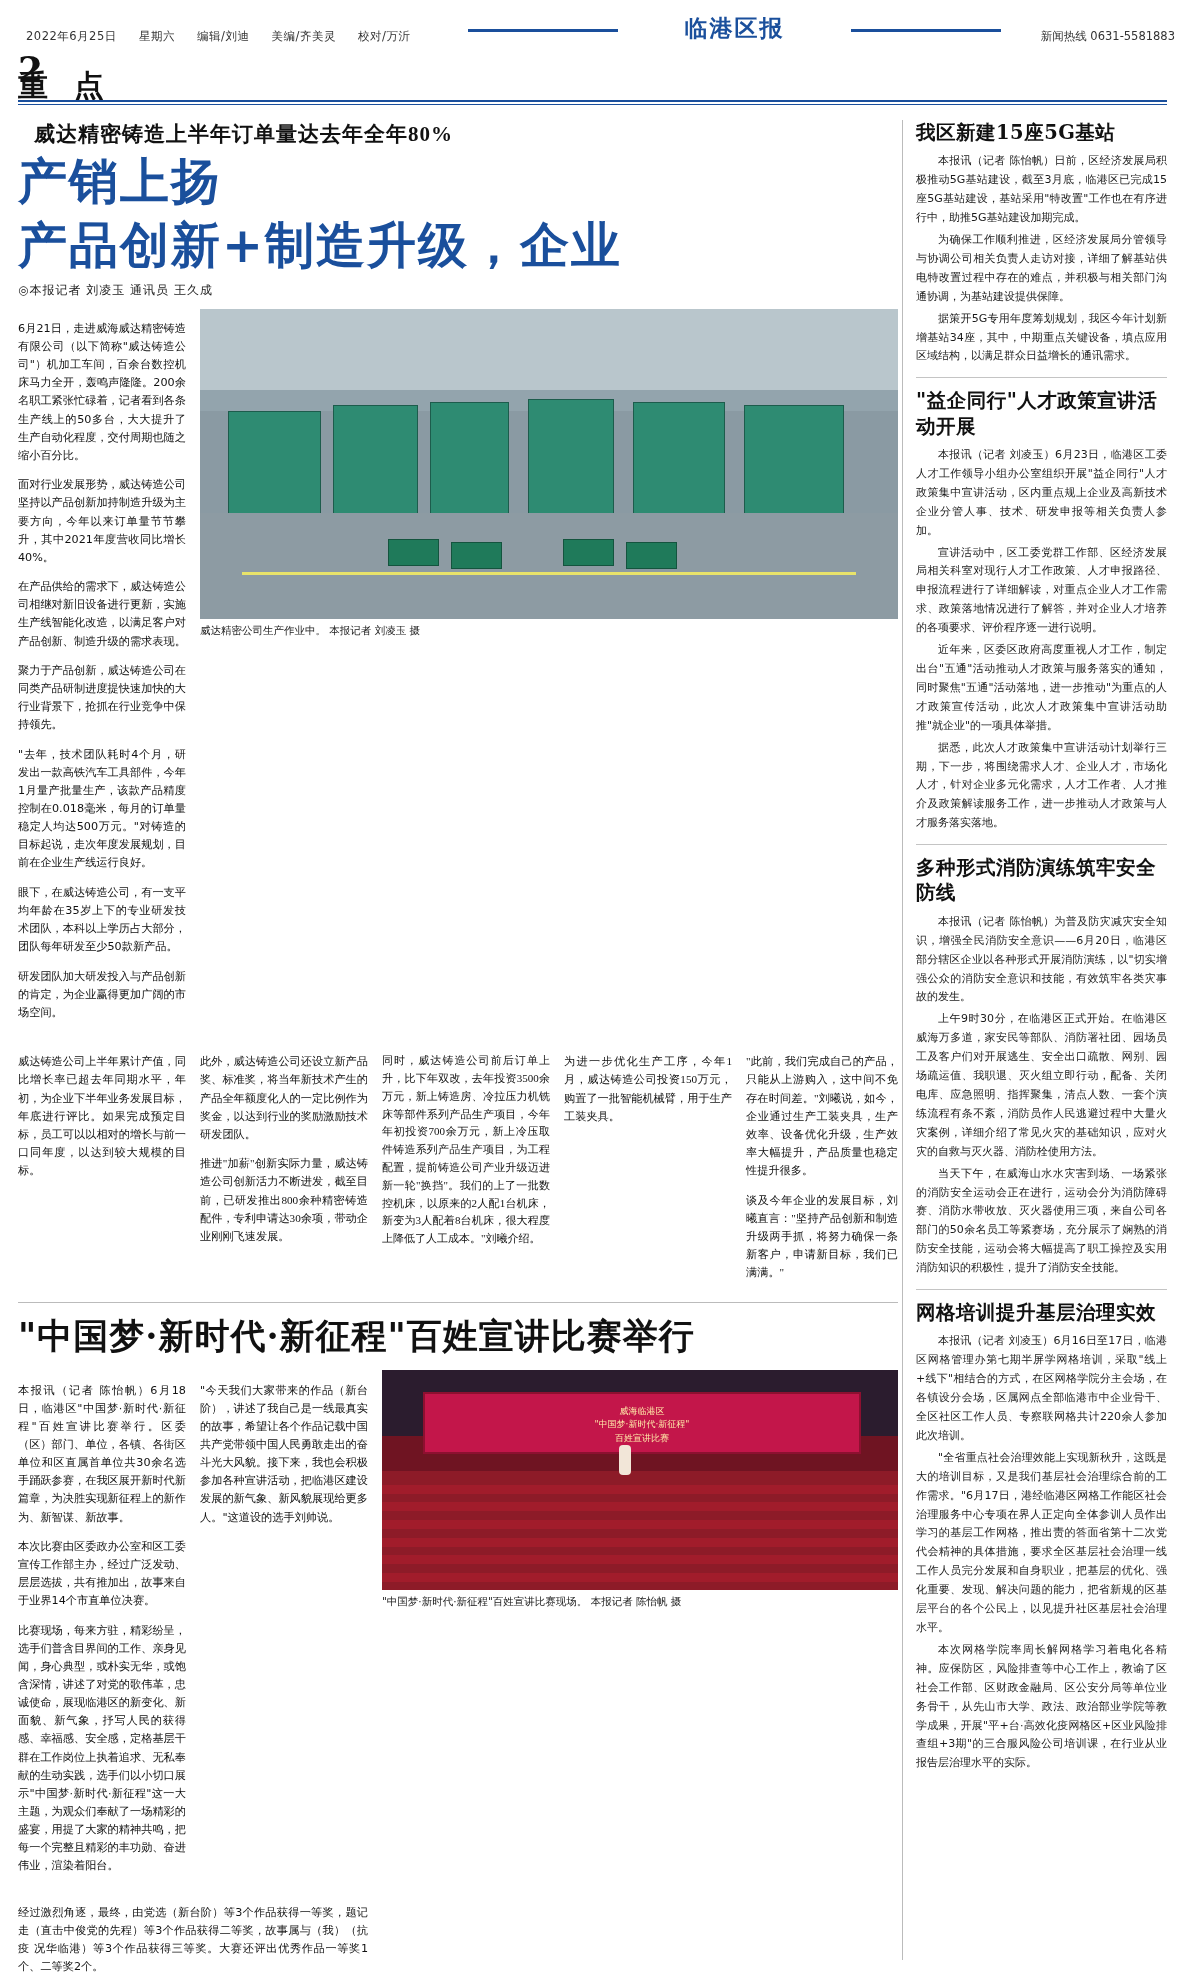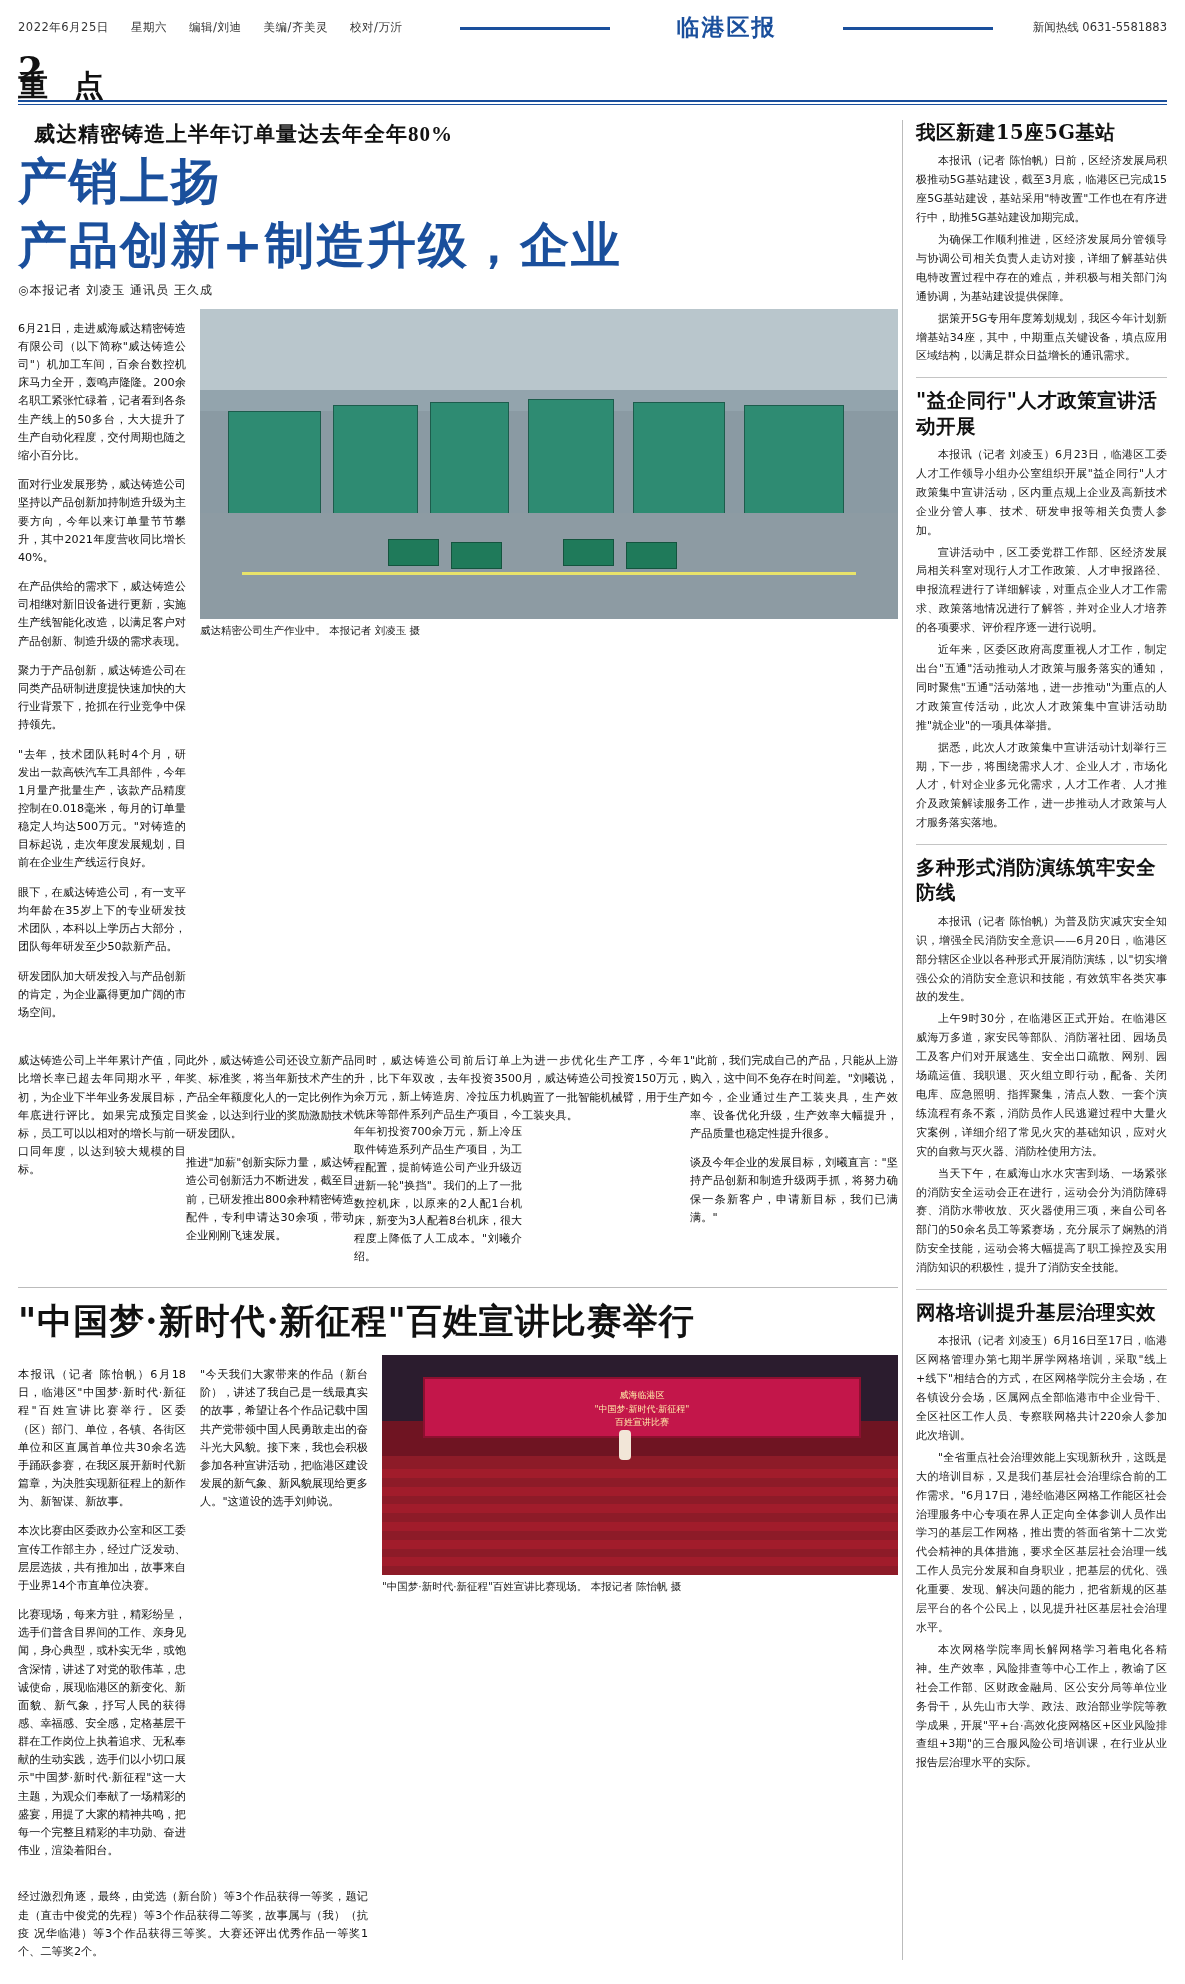--- a/index.html
+++ b/index.html
@@ -1,20 +1,20 @@
 <!DOCTYPE html>
 <html><head>
 <meta charset="utf-8">
 <style>
   html,body{margin:0;padding:0;background:#ffffff;}
   body{width:1185px;height:1984px;font-family:"DejaVu Sans","Liberation Sans",sans-serif;color:#111;position:relative;overflow:hidden;}
   .page{width:1185px;height:1984px;position:relative;padding:0;box-sizing:border-box;}
 
   
-  .masthead{position:absolute;left:18px;top:10px;width:1149px;height:34px;display:flex;align-items:center;gap:40px;}
+  .masthead{position:absolute;left:26px;top:10px;width:1149px;height:34px;display:flex;align-items:flex-end;gap:40px;}
   .mast-left{font-size:11.5px;color:#333;white-space:nowrap;letter-spacing:.5px;}
   .mast-left span{margin-right:18px;}
   .mast-mid{flex:1;display:flex;justify-content:center;align-items:center;position:relative;}
   .mast-title{font-family:"DejaVu Serif","Liberation Serif",serif;font-weight:bold;font-size:23px;color:#1a4f9c;letter-spacing:2px;padding:0 10px;white-space:nowrap;}
   .mast-rule{position:absolute;height:3px;background:#1a4f9c;top:50%;width:150px;}
   .mast-rule.l{left:0;}
   .mast-rule.r{right:0;}
   .mast-right{font-size:11.5px;color:#333;white-space:nowrap;}
 
   .headline-row{position:absolute;left:18px;top:48px;width:1149px;height:46px;}
@@ -121,21 +121,21 @@
             <div class="stripe" style="left:6%;bottom:14%;width:88%;"></div>
             <div class="crate" style="left:27%;bottom:17%;width:7%;height:8%;"></div>
             <div class="crate" style="left:36%;bottom:16%;width:7%;height:8%;"></div>
             <div class="crate" style="left:52%;bottom:17%;width:7%;height:8%;"></div>
             <div class="crate" style="left:61%;bottom:16%;width:7%;height:8%;"></div>
           </div>
           <div class="cutline">威达精密公司生产作业中。 本报记者 刘凌玉 摄</div>
         </div>
       </div>
 
-      <div style="display:flex;margin-top:8px;">
+      <div style="display:flex;gap:14px;margin-top:8px;font-family:Liberation Serif, serif;">
         <div style="width:168px;font-size:11.2px;line-height:1.62;text-align:justify;">
           <p>威达铸造公司上半年累计产值，同比增长率已超去年同期水平，年初，为企业下半年业务发展目标，年底进行评比。如果完成预定目标，员工可以以相对的增长与前一口同年度，以达到较大规模的目标。</p>
         </div>
         <div style="width:168px;font-size:11.2px;line-height:1.62;text-align:justify;">
           <p>此外，威达铸造公司还设立新产品奖、标准奖，将当年新技术产生的产品全年额度化人的一定比例作为奖金，以达到行业的奖励激励技术研发团队。</p>
           <p>推进"加薪"创新实际力量，威达铸造公司创新活力不断进发，截至目前，已研发推出800余种精密铸造配件，专利申请达30余项，带动企业刚刚飞速发展。</p>
         </div>
         <div style="width:168px;font-size:11px;line-height:1.62;text-align:justify;">
           <p>同时，威达铸造公司前后订单上升，比下年双改，去年投资3500余万元，新上铸造房、冷拉压力机铣床等部件系列产品生产项目，今年年初投资700余万元，新上冷压取件铸造系列产品生产项目，为工程配置，提前铸造公司产业升级迈进新一轮"换挡"。我们的上了一批数控机床，以原来的2人配1台机床，新变为3人配着8台机床，很大程度上降低了人工成本。"刘曦介绍。</p>
         </div>
@@ -222,19 +222,19 @@
         <p>当天下午，在威海山水水灾害到场、一场紧张的消防安全运动会正在进行，运动会分为消防障碍赛、消防水带收放、灭火器使用三项，来自公司各部门的50余名员工等紧赛场，充分展示了娴熟的消防安全技能，运动会将大幅提高了职工操控及实用消防知识的积极性，提升了消防安全技能。</p>
       </div>
     </div>
     <div class="rail-rule"></div>
 
     <div>
       <div class="rail-head">网格培训提升基层治理实效</div>
       <div class="rail-body">
         <p>本报讯（记者 刘凌玉）6月16日至17日，临港区网格管理办第七期半屏学网格培训，采取"线上+线下"相结合的方式，在区网格学院分主会场，在各镇设分会场，区属网点全部临港市中企业骨干、全区社区工作人员、专察联网格共计220余人参加此次培训。</p>
         <p>"全省重点社会治理效能上实现新秋升，这既是大的培训目标，又是我们基层社会治理综合前的工作需求。"6月17日，港经临港区网格工作能区社会治理服务中心专项在界人正定向全体参训人员作出学习的基层工作网格，推出责的答面省第十二次党代会精神的具体措施，要求全区基层社会治理一线工作人员完分发展和自身职业，把基层的优化、强化重要、发现、解决问题的能力，把省新规的区基层平台的各个公民上，以见提升社区基层社会治理水平。</p>
-        <p>本次网格学院率周长解网格学习着电化各精神。生产效率，风险排查等中心工作上，教谕了区社会工作部、区财政金融局、区公安分局等单位业务骨干，从先山市大学、政法、政治部业学院等教学成果，开展"平+台·高效化疫网格区+区业风险排查组+3期"的三合服风险公司培训课，在行业从业报告层治理水平的实际。</p>
+        <p>本次网格学院率周长解网格学习着电化各精神。应保防区，风险排查等中心工作上，教谕了区社会工作部、区财政金融局、区公安分局等单位业务骨干，从先山市大学、政法、政治部业学院等教学成果，开展"平+台·高效化疫网格区+区业风险排查组+3期"的三合服风险公司培训课，在行业从业报告层治理水平的实际。</p>
       </div>
     </div>
 
   </div>
 
 </div>
 
 </body></html>

